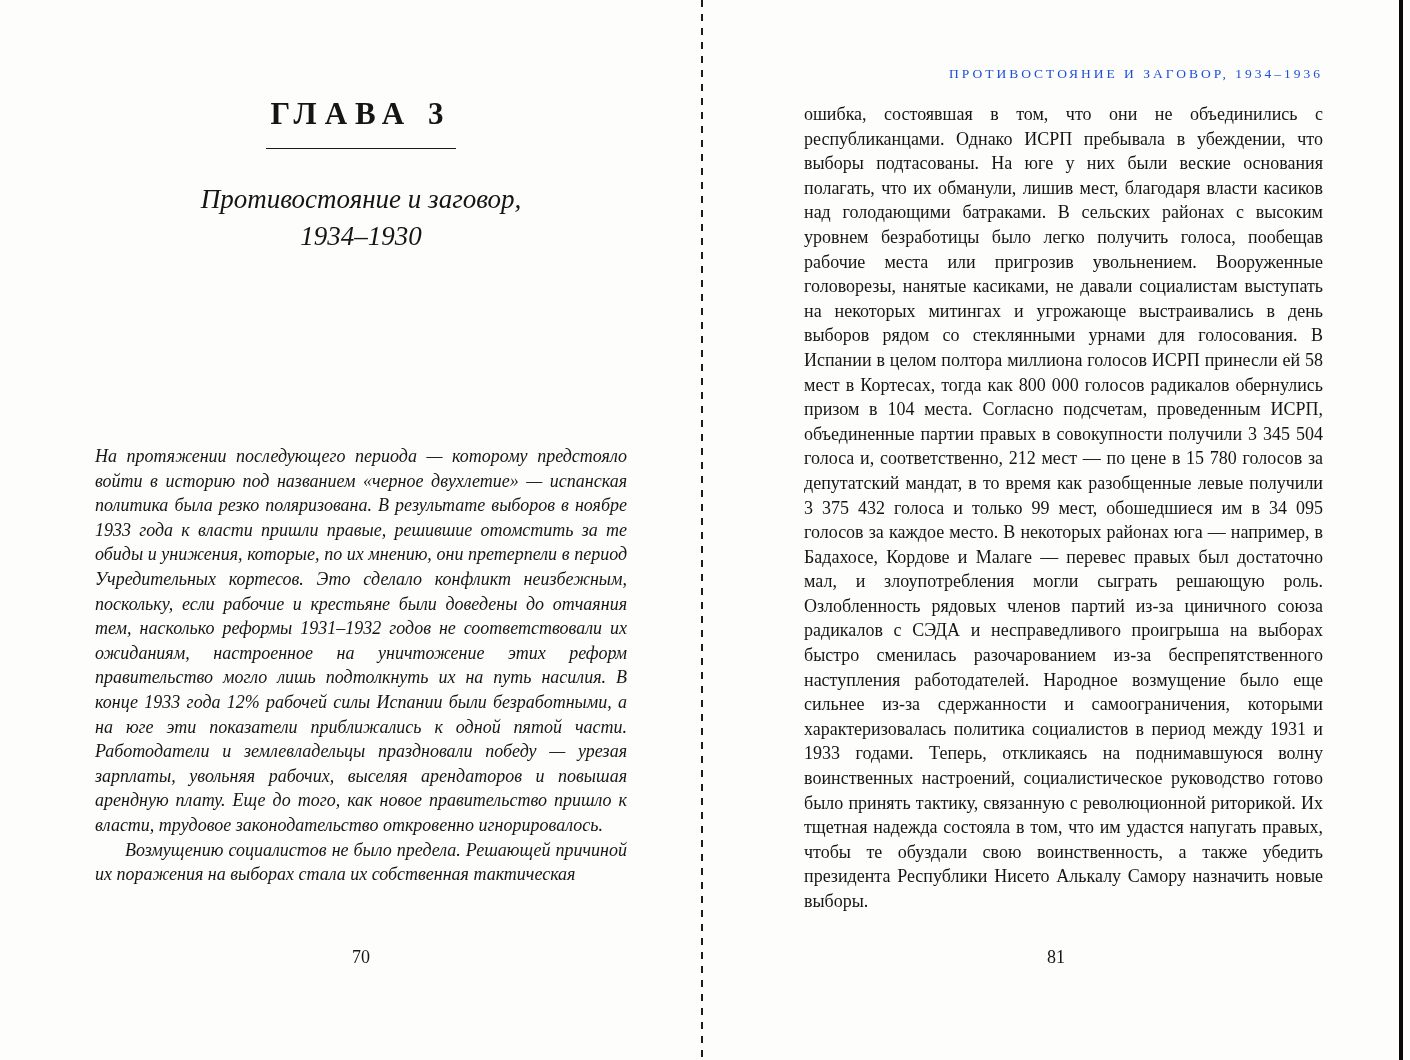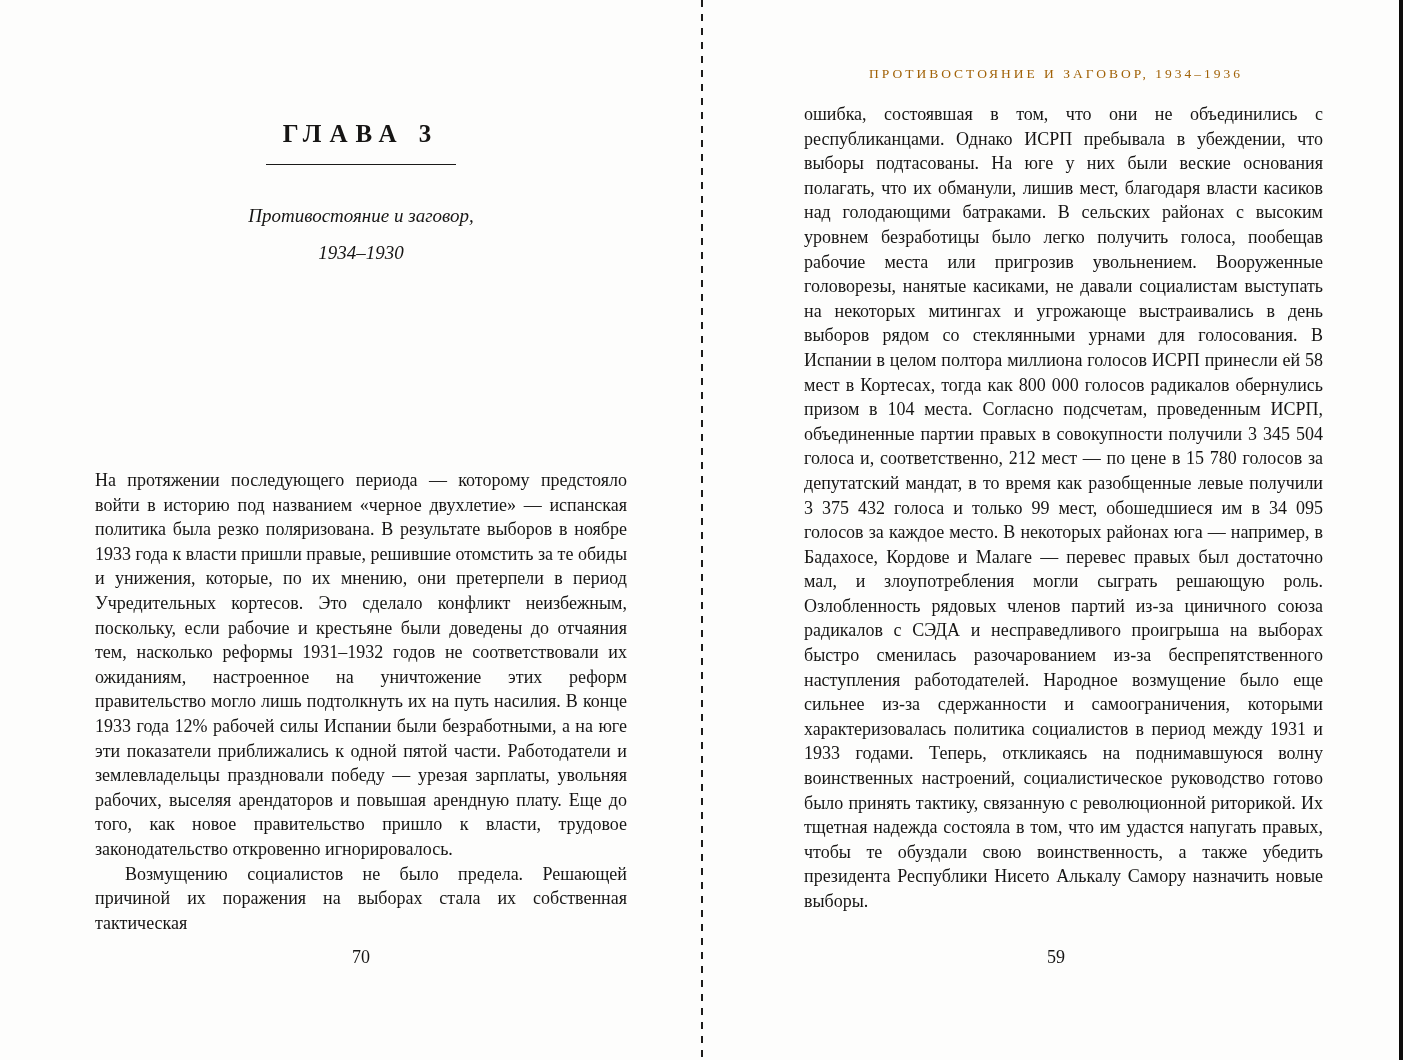--- a/index.html
+++ b/index.html
@@ -11,61 +11,61 @@
     color: #161514;
     font-family: "Liberation Serif", serif;
   }
 
   .page { position: absolute; top: 0; height: 1060px; }
   .page-left  { left: 95px;  width: 532px; }
   .page-right { left: 789px; width: 534px; }
 
   
   .chapter-label {
-    margin-top: 120px;
+    margin-top: 96px;
     text-align: center;
     font-weight: bold;
-    font-size: 25px;
+    font-size: 31px;
     letter-spacing: 8px;
   }
   .chapter-rule {
     width: 190px;
     border-top: 1.5px solid #1b1a19;
     margin: 16px auto 0 auto;
   }
   .chapter-title {
     margin-top: 32px;
     text-align: center;
     font-style: italic;
     font-weight: normal;
-    font-size: 19px;
+    font-size: 27px;
     line-height: 37px;
   }
 
   
   .running-header {
     position: absolute;
     top: 66px; left: 0; right: 0;
-    text-align: center;
+    text-align: right;
     font-size: 13.5px;
     letter-spacing: 3px;
-    color: #a16207;
+    color: #1d4ed8;
     white-space: nowrap;
   }
 
   
   .body-text {
     position: absolute;
     left: 0; right: 0;
     text-align: justify;
     font-size: 18px;
     line-height: 24.6px;
     hyphens: auto;
   }
-  .page-left  .body-text { top: 468px; }
+  .page-left  .body-text { top: 444px; font-style: italic; }
   .page-right .body-text { top: 102px; margin-left: 15px; }
   .para { text-align: justify; }
   .para.indent { text-indent: 30px; }
 
   
   .page-number {
     position: absolute;
     top: 947px; left: 0; right: 0;
     text-align: center;
     font-size: 18px;
@@ -108,18 +108,18 @@
 
   <div class="gutter-divider"></div>
 
   <div class="page page-right">
     <div class="running-header">ПРОТИВОСТОЯНИЕ И ЗАГОВОР, 1934–1936</div>
 
     <div class="body-text">
       <p class="para">ошибка, состоявшая в том, что они не объединились с республиканцами. Однако ИСРП пребывала в убеждении, что выборы подтасованы. На юге у них были веские основания полагать, что их обманули, лишив мест, благодаря власти касиков над голодающими батраками. В сельских районах с высоким уровнем безработицы было легко получить голоса, пообещав рабочие места или пригрозив увольнением. Вооруженные головорезы, нанятые касиками, не давали социалистам выступать на некоторых митингах и угрожающе выстраивались в день выборов рядом со стеклянными урнами для голосования. В Испании в целом полтора миллиона голосов ИСРП принесли ей 58 мест в Кортесах, тогда как 800&nbsp;000 голосов радикалов обернулись призом в 104 места. Согласно подсчетам, проведенным ИСРП, объединенные партии правых в совокупности получили 3&nbsp;345&nbsp;504 голоса и, соответственно, 212 мест — по цене в 15&nbsp;780 голосов за депутатский мандат, в то время как разобщенные левые получили 3&nbsp;375&nbsp;432 голоса и только 99 мест, обошедшиеся им в 34&nbsp;095 голосов за каждое место. В некоторых районах юга — например, в Бадахосе, Кордове и Малаге — перевес правых был достаточно мал, и злоупотребления могли сыграть решающую роль. Озлобленность рядовых членов партий из-за циничного союза радикалов с СЭДА и несправедливого проигрыша на выборах быстро сменилась разочарованием из-за беспрепятственного наступления работодателей. Народное возмущение было еще сильнее из-за сдержанности и самоограничения, которыми характеризовалась политика социалистов в период между 1931 и 1933 годами. Теперь, откликаясь на поднимавшуюся волну воинственных настроений, социалистическое руководство готово было принять тактику, связанную с революционной риторикой. Их тщетная надежда состояла в том, что им удастся напугать правых, чтобы те обуздали свою воинственность, а также убедить президента Республики Нисето Алькалу Самору назначить новые выборы.</p>
     </div>
 
-    <div class="page-number">59</div>
+    <div class="page-number">81</div>
   </div>
 
   <div class="scan-edge"></div>
 
 </div>
 
 </body></html>

